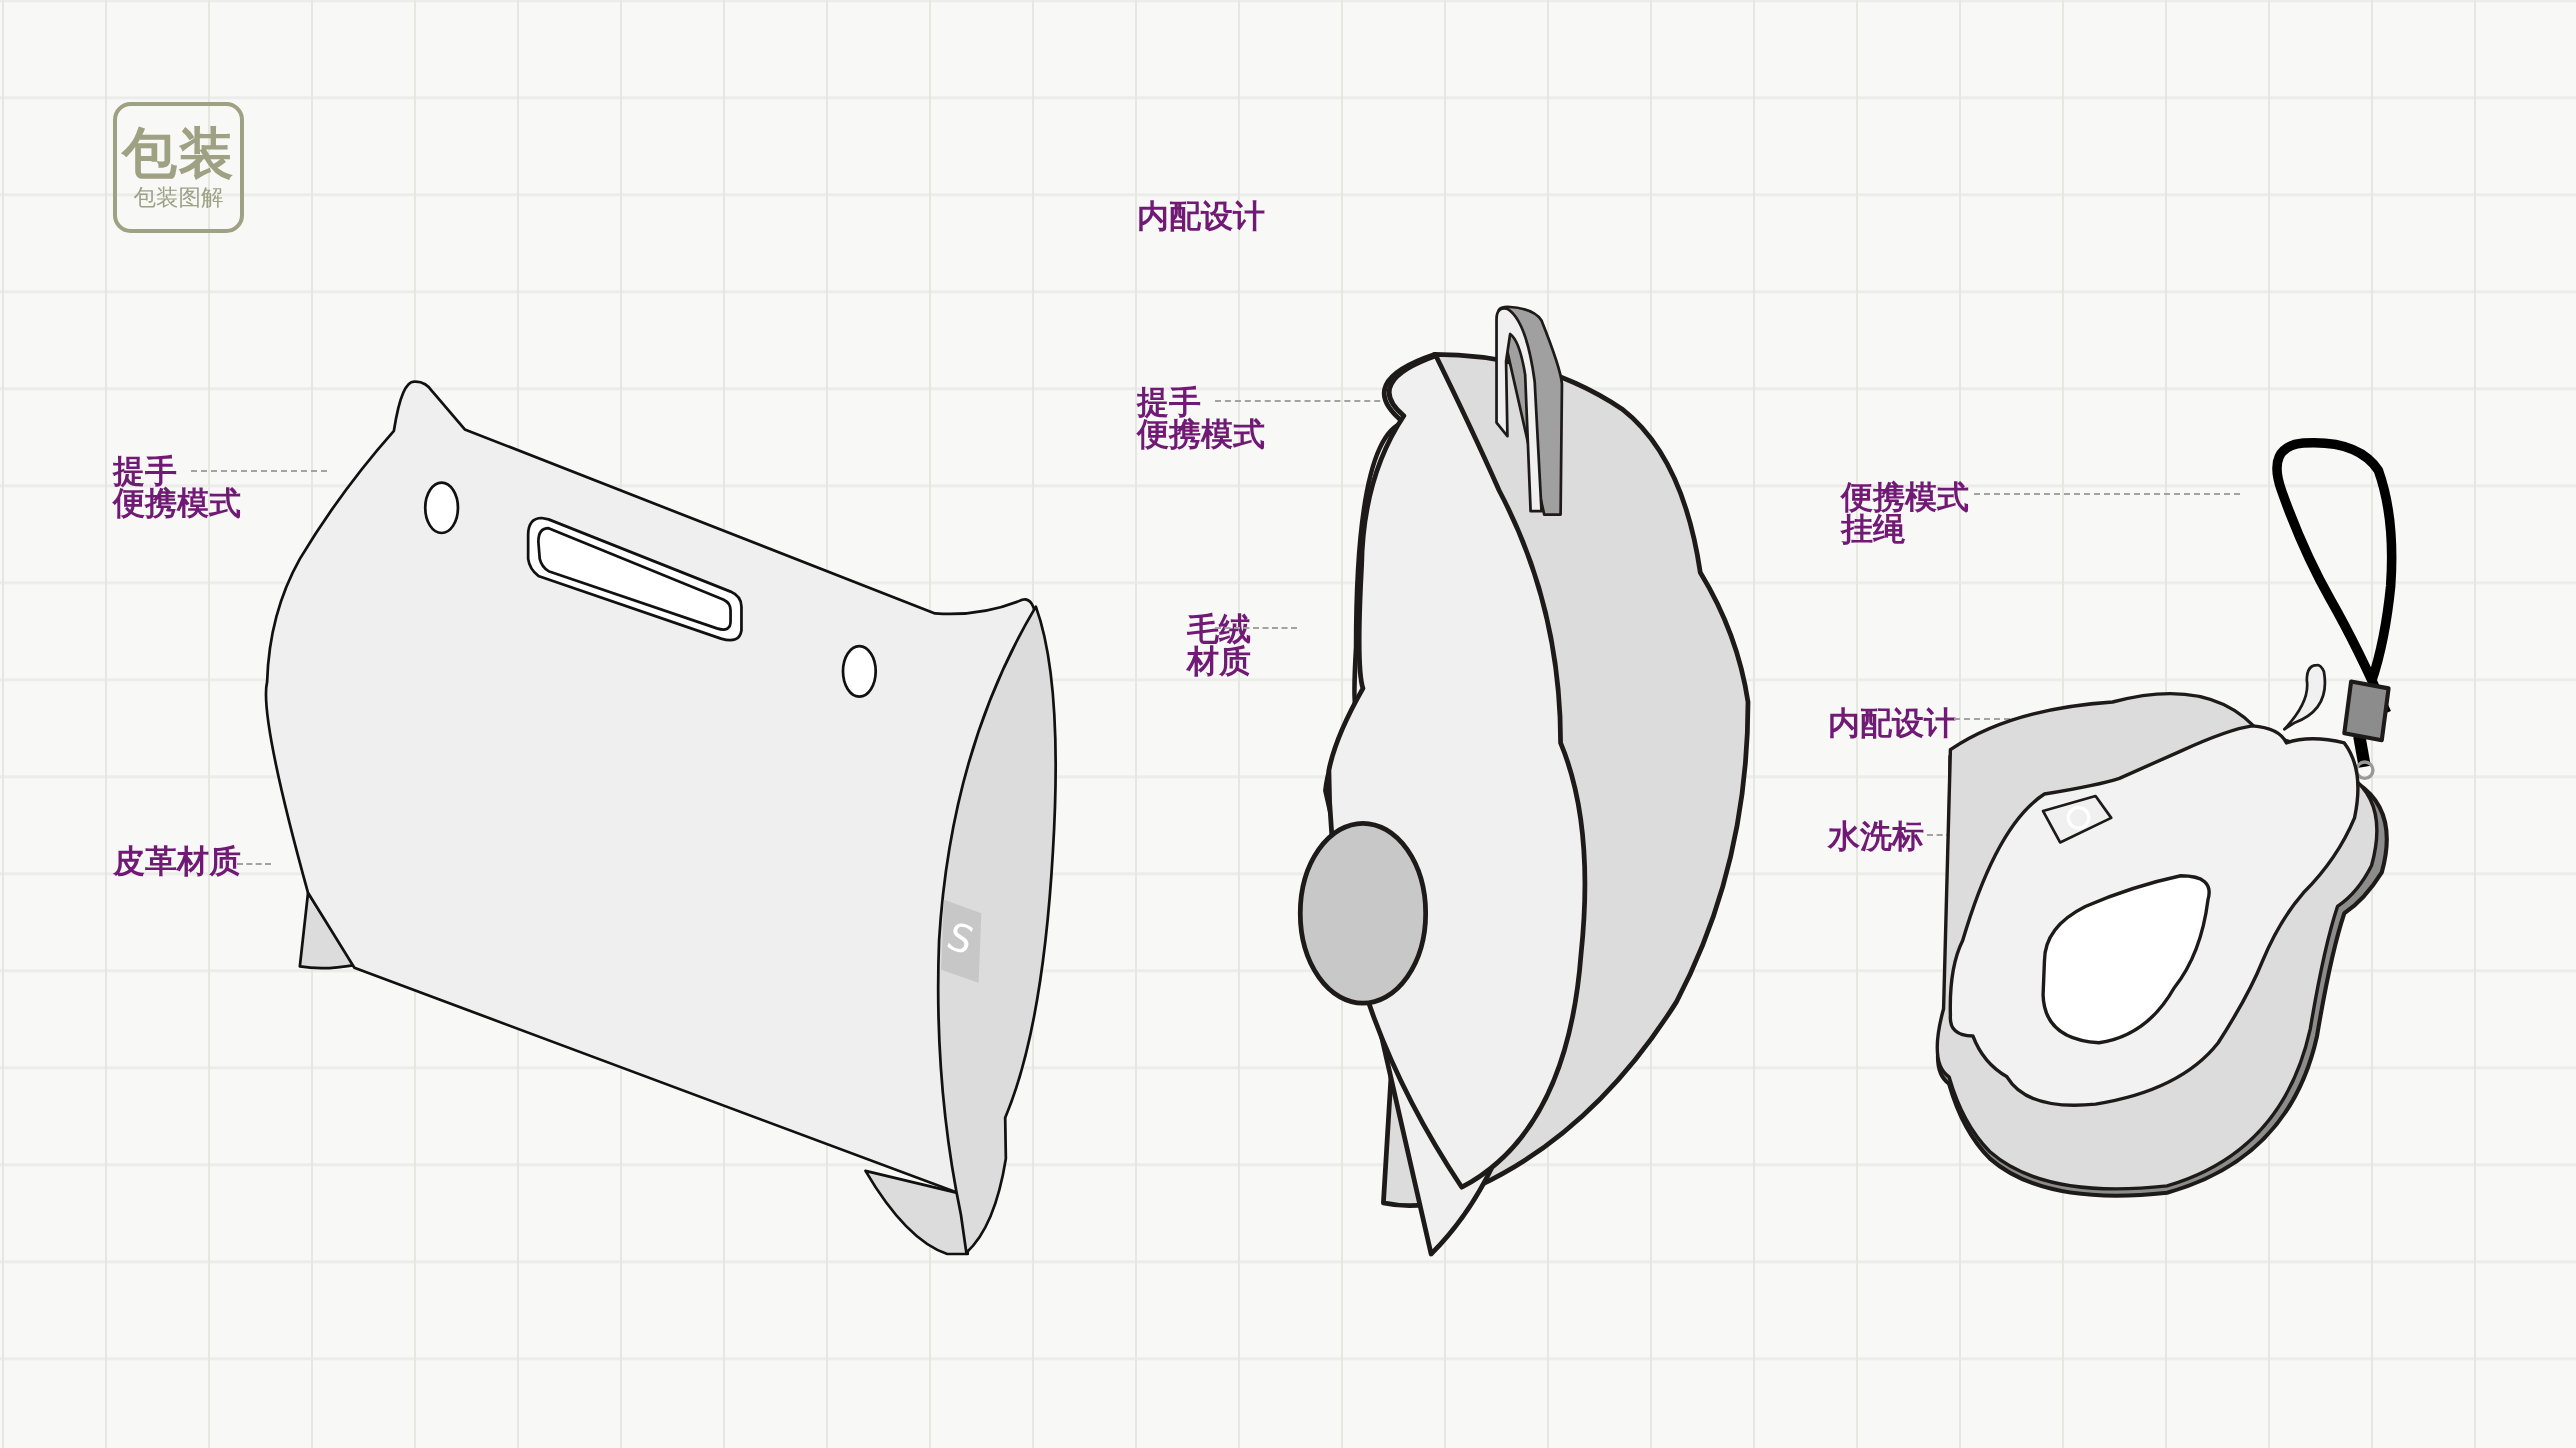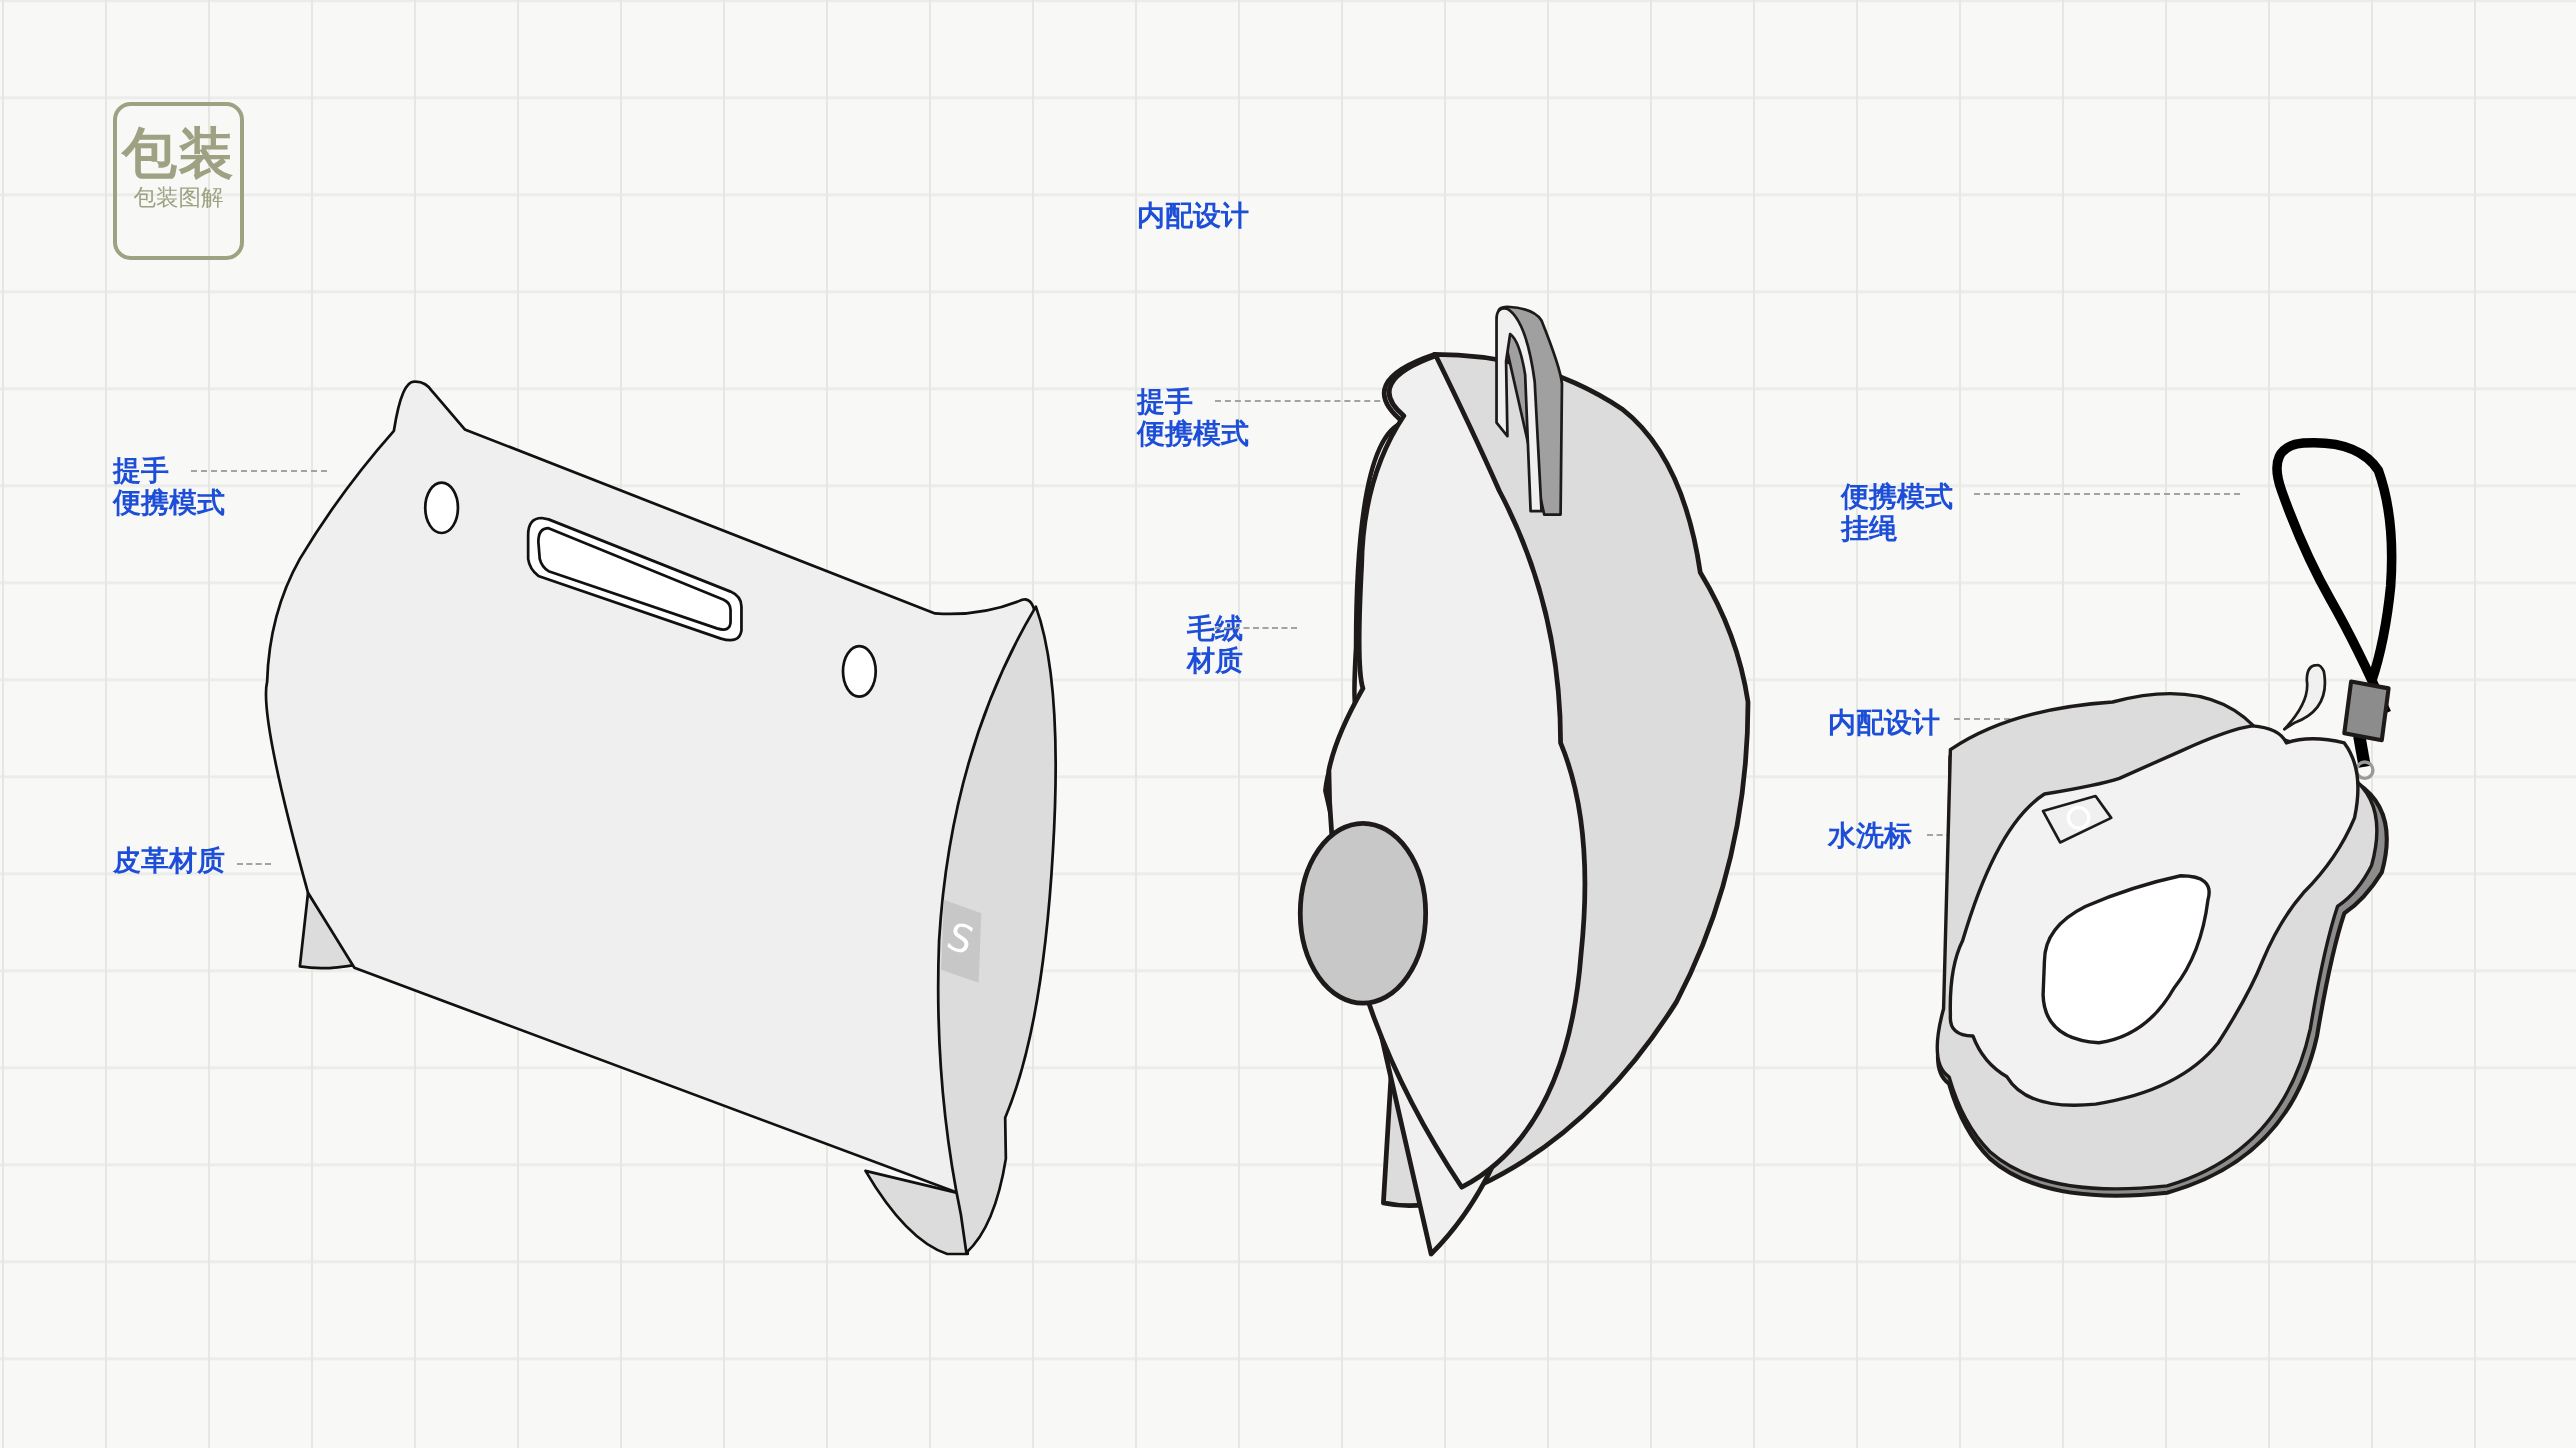--- a/index.html
+++ b/index.html
@@ -7,28 +7,28 @@
     width:2576px; height:1449px; position:relative; overflow:hidden;
     background-color:#f8f8f6;
     background-image:
       linear-gradient(to right, #e6e7e0 0, #e6e7e0 2px, transparent 2px),
       linear-gradient(to bottom, #ececea 0, #ececea 2.7px, transparent 2.7px);
     background-size:103px 97px, 103px 97px;
     background-position:2px 0, 0 -0.7px;
     font-family:"DejaVu Sans", sans-serif;
   }
   .badge {
-    position:absolute; left:113px; top:102px; width:131px; height:158px;
+    position:absolute; left:113px; top:102px; width:131px; height:131px;
     border:4.1px solid #9ea283; border-radius:17.7px; box-sizing:border-box;
     color:#9ea283; text-align:center;
   }
   .badge .big { font-size:55px; font-weight:bold; line-height:1; margin-top:20.4px; letter-spacing:1.4px; }
   .badge .small { font-size:22.5px; line-height:1; margin-top:5px; }
   .label {
-    position:absolute; color:#1d4ed8; font-size:28px; line-height:32px; font-weight:bold;
+    position:absolute; color:#701a75; font-size:32px; line-height:32px; font-weight:bold;
     white-space:nowrap;
   }
   .leader {
     position:absolute; height:0; border-top:2.7px dashed #a3a3a3;
   }
   svg.art { position:absolute; left:0; top:0; }
 </style>
 </head>
 <body>
 

